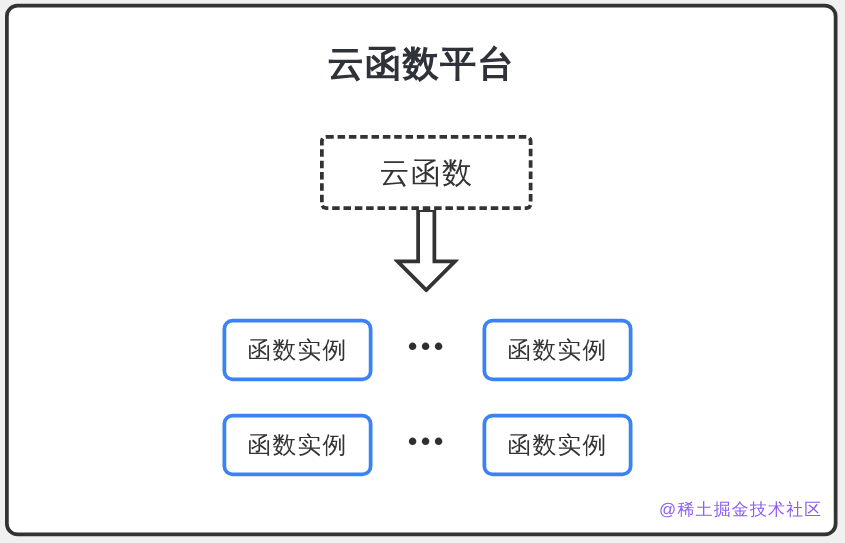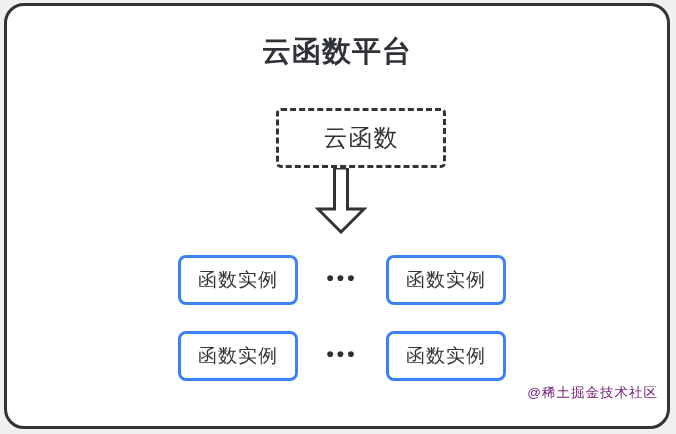--- a/index.html
+++ b/index.html
@@ -16,21 +16,21 @@
     overflow: hidden;
   }
   .card {
     position: absolute;
     left: 4px;
     top: 3px;
     width: 660px;
     height: 420px;
     background: #ffffff;
     border: 3px solid #333333;
-    border-radius: 20px;
+    border-radius: 10px;
     box-sizing: content-box;
   }
   .title {
     position: absolute;
     left: 0;
     top: 26px;
     width: 100%;
     text-align: center;
     font-size: 29px;
     font-weight: bold;
@@ -46,21 +46,20 @@
     box-sizing: border-box;
     border: 3px dashed #333333;
     border-radius: 5px;
     background: #ffffff;
     display: flex;
     align-items: center;
     justify-content: center;
     font-size: 24px;
     color: #333333;
     letter-spacing: 1px;
-    margin-left: 20px;
   }
   .arrow {
     position: absolute;
     left: 308px;
     top: 162px;
     width: 52px;
     height: 66px;
   }
   .inst-box {
     position: absolute;
@@ -91,23 +90,23 @@
     font-size: 21px;
     font-weight: bold;
     color: #2f2f2f;
     letter-spacing: 3px;
   }
   .dots-r1 { top: 249px; }
   .dots-r2 { top: 325px; }
   .watermark {
     position: absolute;
     right: 9px;
-    bottom: 24px;
+    bottom: 9px;
     font-size: 13.5px;
-    color: #701a75;
+    color: #8b5cf6;
     letter-spacing: 1px;
   }
 </style>
 </head>
 <body>
 
 <div class="canvas">
   <div class="card">
 
     <div class="title">云函数平台</div>

